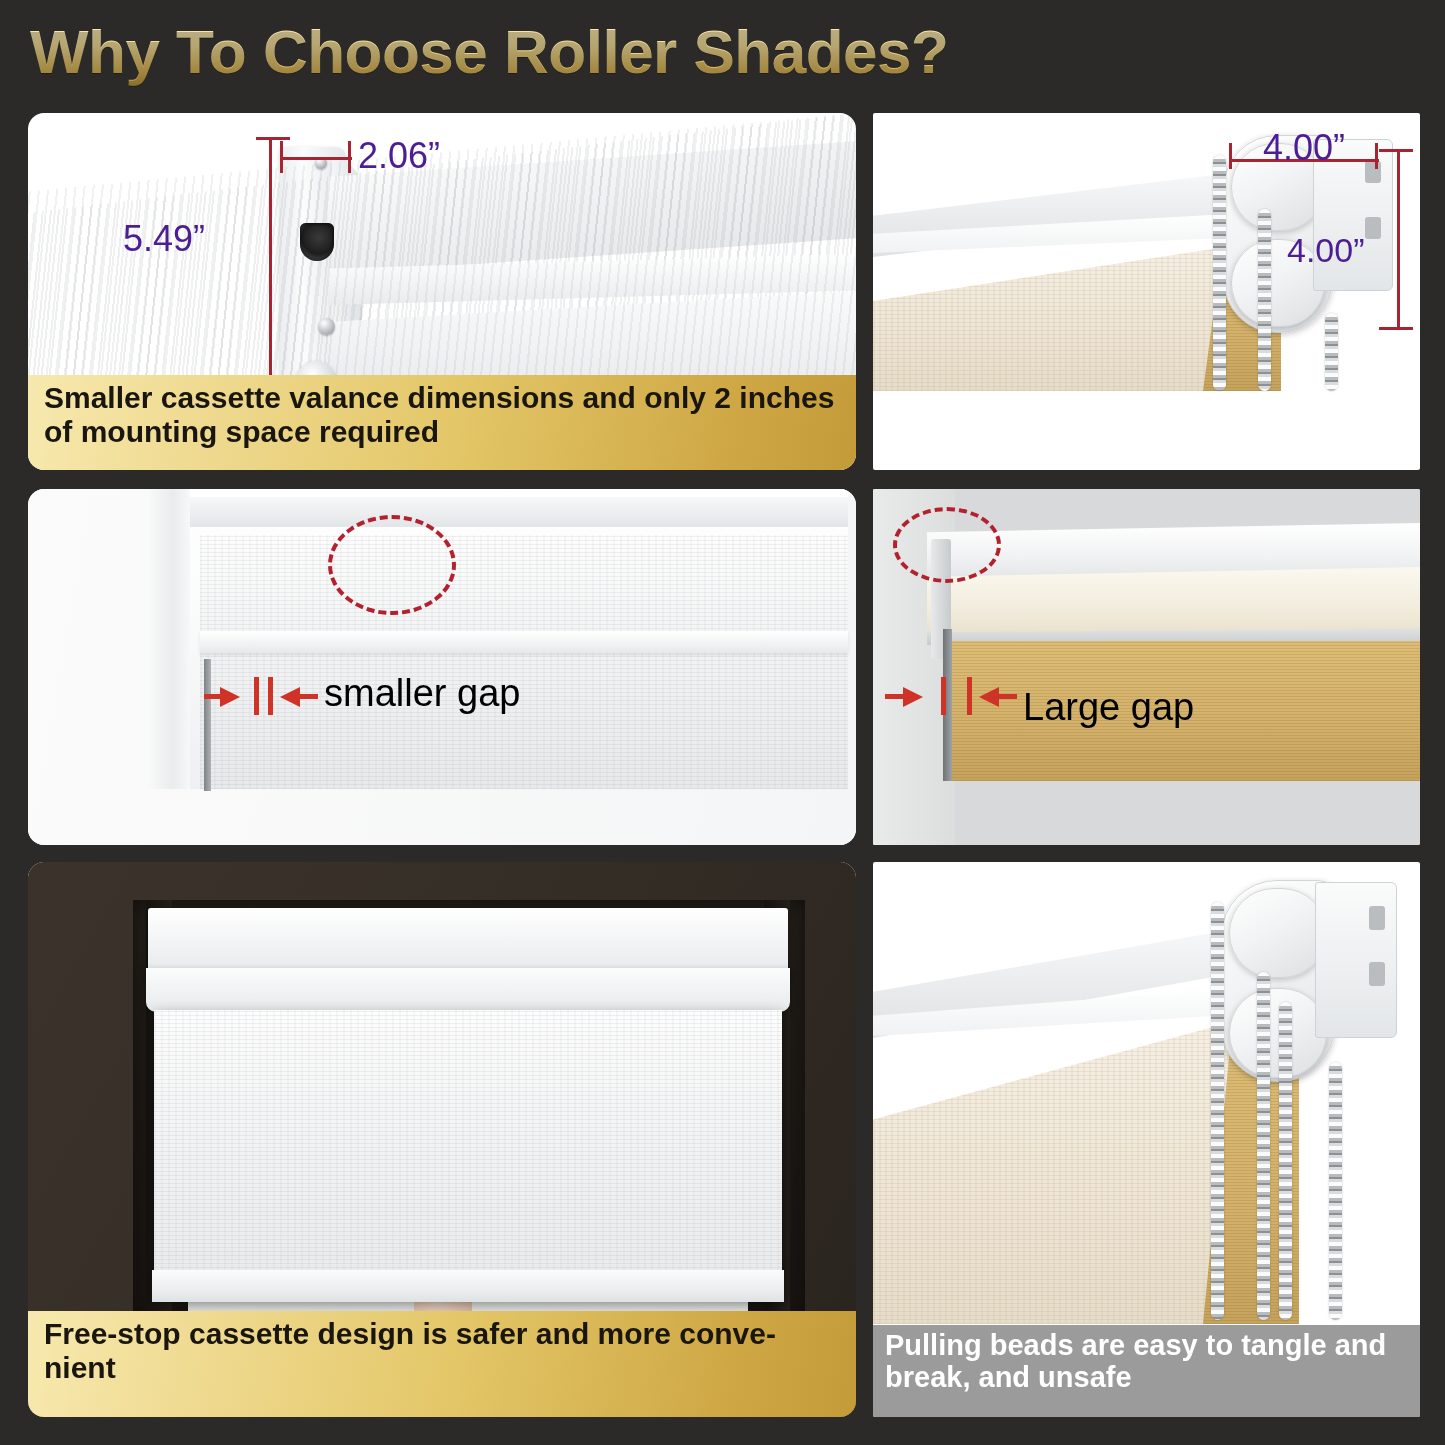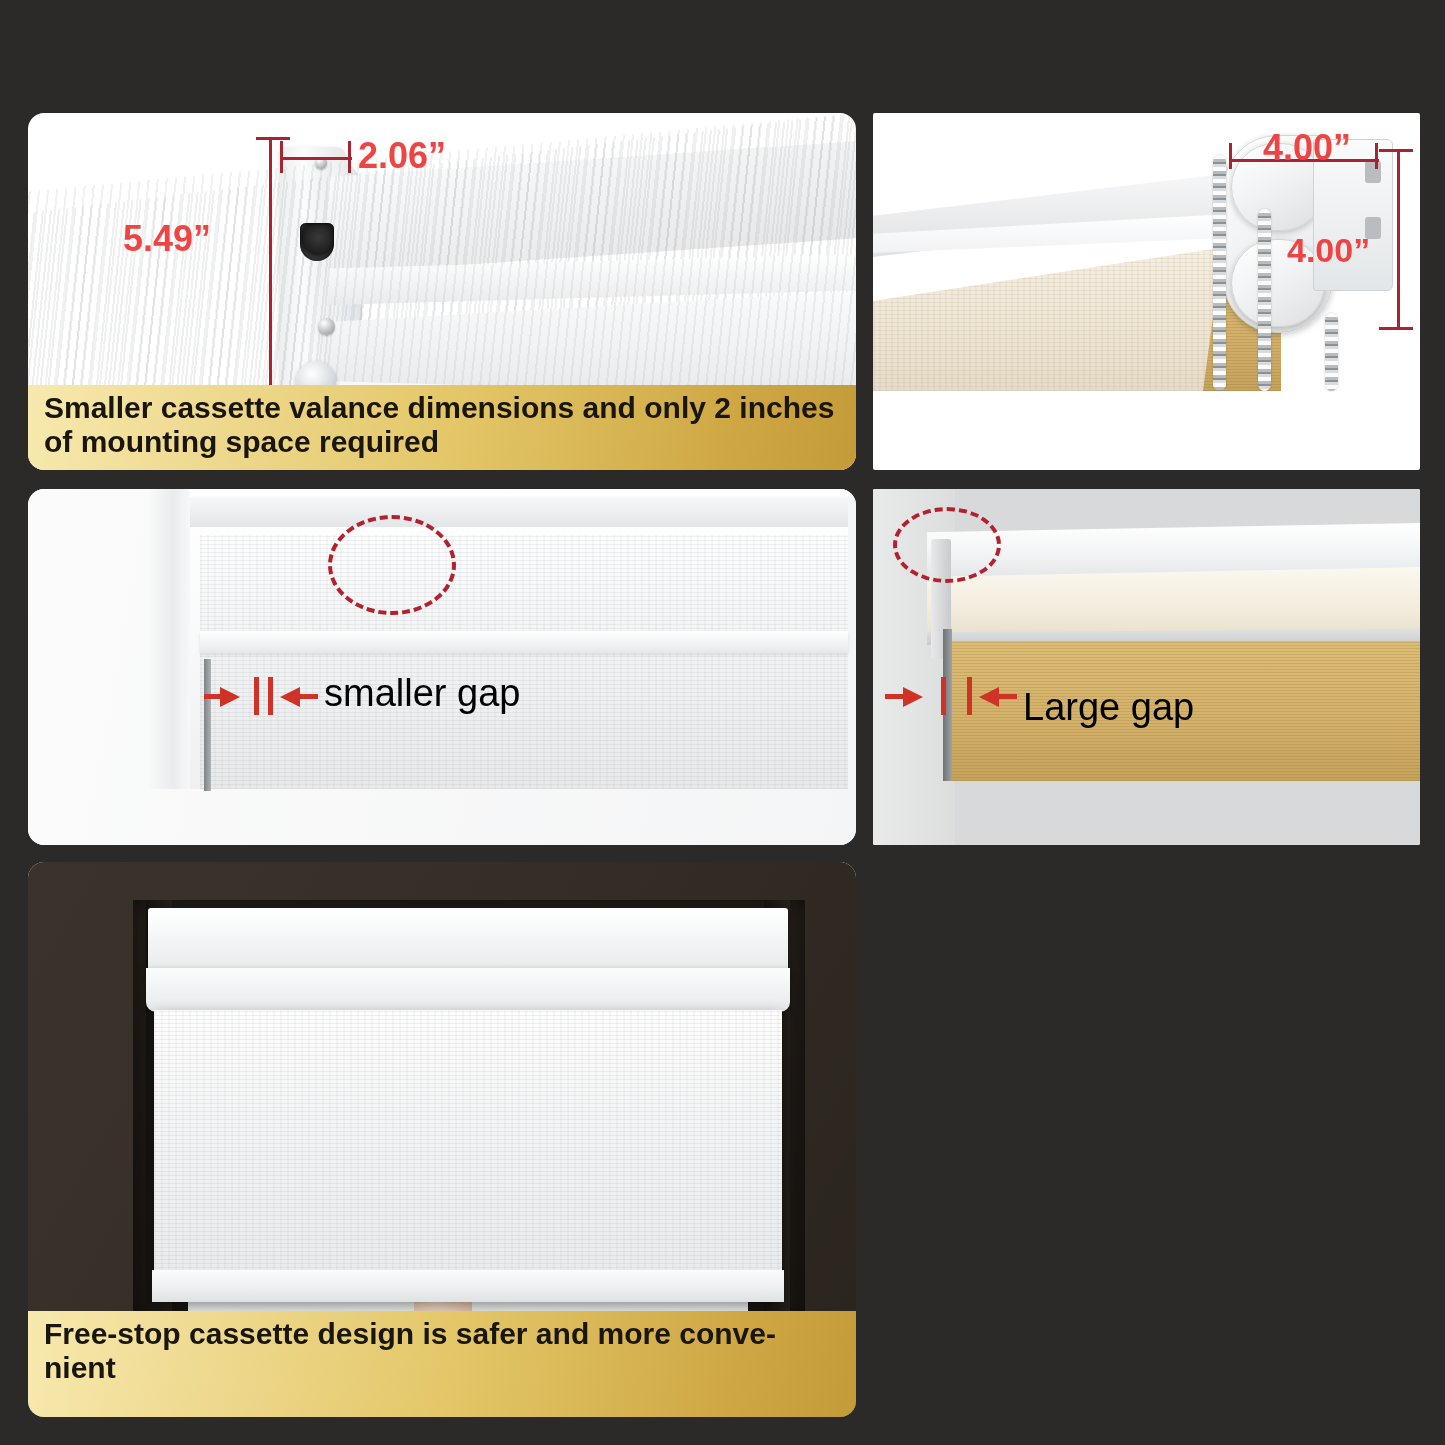--- a/index.html
+++ b/index.html
@@ -72,21 +72,21 @@
     background: linear-gradient(100deg, #f7e9ae 0%, #f0dc95 18%, #e3c667 52%, #cfa845 84%, #c39b38 100%);
     color: #19160f;
     font-size: 30px;
   }
   .caption.gray {
     background: #9b9b9b;
     color: #ffffff;
     font-size: 29px;
     padding: 4px 12px 8px 12px;
   }
-  .cap-h1 { height: 85px; }
+  .cap-h1 { height: 95px; }
   .cap-h2 { height: 122px; }
   .cap-h3 { height: 95px; }
   .cap-h4 { height: 100px; }
   .cap-h5 { height: 106px; }
   .cap-h6 { height: 92px; }
 
   
   .fabric-white {
     background:
       repeating-linear-gradient(0deg, rgba(160,165,170,.16) 0 1px, rgba(255,255,255,0) 1px 4px),
@@ -101,22 +101,22 @@
   }
   .fabric-tan {
     background:
       repeating-linear-gradient(0deg, rgba(140,110,50,.22) 0 1px, rgba(255,255,255,0) 1px 3px),
       linear-gradient(180deg, #ddbd76 0%, #d3b16a 60%, #c6a35c 100%);
   }
 
   .dim-line { position: absolute; background: #a72432; }
   .dim-text {
     position: absolute;
-    color: #ef4444;
-    font-weight: bold;
+    color: #4c1d95;
+    font-weight: normal;
     white-space: nowrap;
   }
 
   .dashed-ellipse {
     position: absolute;
     border: 4px dashed #b3212e;
     border-radius: 50%;
   }
 
   .gap-label {
@@ -334,20 +334,21 @@
   .p5-sidejamb {
     position:absolute; top:38px; width:26px; height:420px;
     background: linear-gradient(90deg,#15120f,#241f1a);
   }
 </style>
 </head>
 <body>
 
 <div id="page">
 
+  <div class="title">Why To Choose Roller Shades?</div>
 
   <div class="panel left p1">
     <div class="stage">
 
       <div class="p1-hole-rim"></div>
       <div class="p1-bracket"></div>
       <div class="p1-top"></div>
       <div class="p1-top-tex"></div>
       <div class="p1-mid"></div>
       <div class="p1-lower"></div>
@@ -471,14 +472,37 @@
 
       <div class="p5-head fabric-white"></div>
       <div class="p5-head2 fabric-white"></div>
       <div class="p5-shade fabric-white"></div>
       <div class="p5-bottombar"></div>
     </div>
 
     <div class="caption gold cap-h5">Free-stop cassette design is safer and more conve-nient</div>
   </div>
 
+  <div class="panel right p6">
+    <div class="stage">
+
+      <div class="rs-fabric-top fabric-white" style="left:0px; top:66px; width:368px; height:110px; clip-path:polygon(0% 58%,100% 0%,100% 40%,0% 100%);"></div>
+      <div class="rs-fabric-top" style="left:0px; top:126px; width:368px; height:48px; background:linear-gradient(180deg,#ffffff,#eff1f2); clip-path:polygon(0% 58%,100% 0%,100% 55%,0% 100%);"></div>
+      <div class="fabric-cream" style="position:absolute; left:0px; top:152px; width:388px; height:310px; clip-path:polygon(0% 34%,100% 0%,100% 100%,0% 100%);"></div>
+      <div class="fabric-tan" style="position:absolute; left:330px; top:170px; width:96px; height:292px; clip-path:polygon(28% 6%,100% 0%,100% 100%,0% 100%);"></div>
+
+      <div class="end-cap" style="left:348px; top:18px; width:112px; height:200px; border-radius:56px 16px 56px 56px;"></div>
+      <div class="end-cap" style="left:356px; top:26px; width:96px; height:88px; border-radius:48px;"></div>
+      <div class="end-cap" style="left:356px; top:126px; width:96px; height:88px; border-radius:48px;"></div>
+      <div class="mount-plate" style="left:442px; top:20px; width:80px; height:154px; border-radius:3px 6px 6px 3px;"></div>
+      <div class="slot" style="left:496px; top:44px; width:16px; height:24px;"></div>
+      <div class="slot" style="left:496px; top:100px; width:16px; height:24px;"></div>
+
+      <div class="bead-chain" style="left:338px; top:40px; height:418px;"></div>
+      <div class="bead-chain" style="left:384px; top:110px; height:348px;"></div>
+      <div class="bead-chain" style="left:406px; top:140px; height:318px;"></div>
+      <div class="bead-chain" style="left:456px; top:200px; height:258px;"></div>
+    </div>
+
+    <div class="caption gray cap-h6">Pulling beads are easy to tangle and break, and unsafe</div>
+  </div>
 
 </div>
 
 </body></html>

